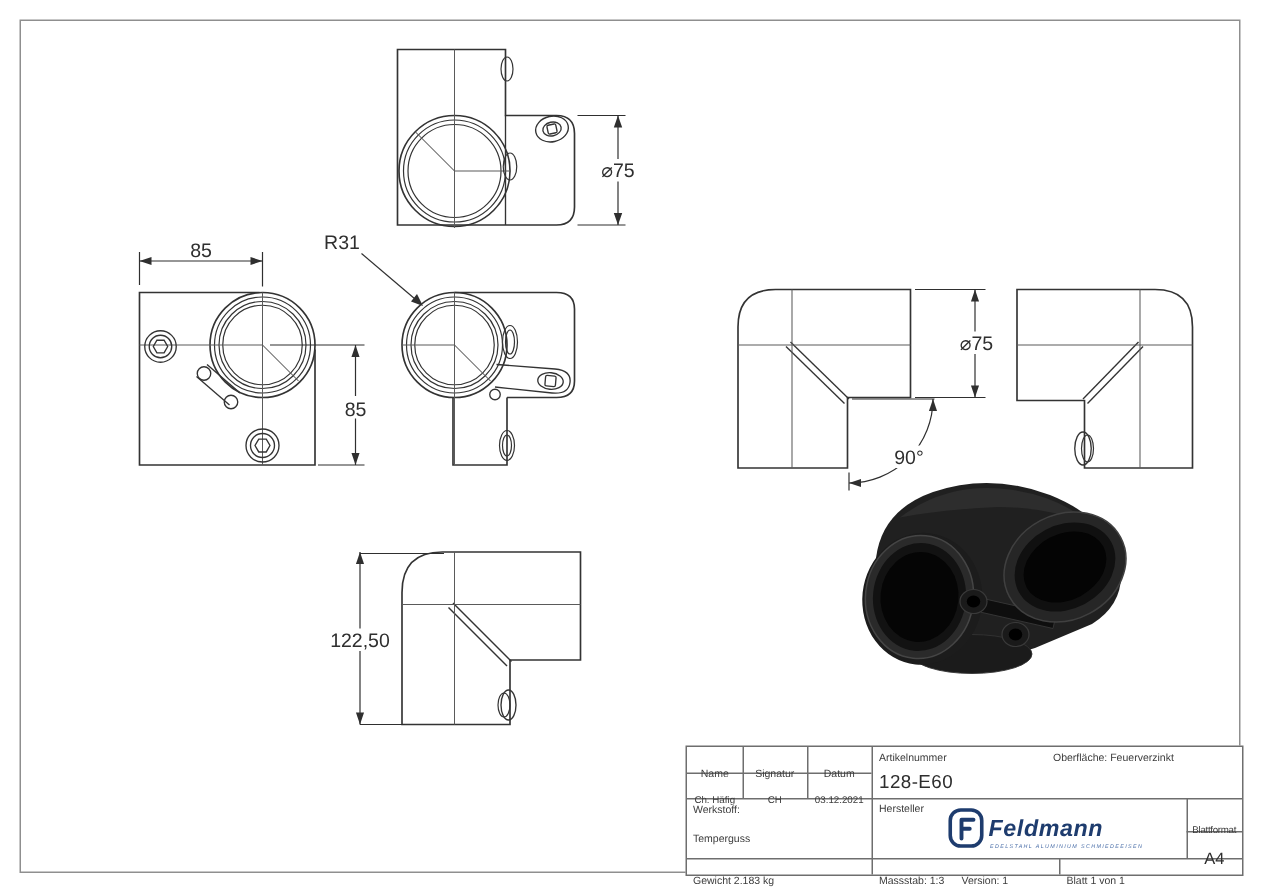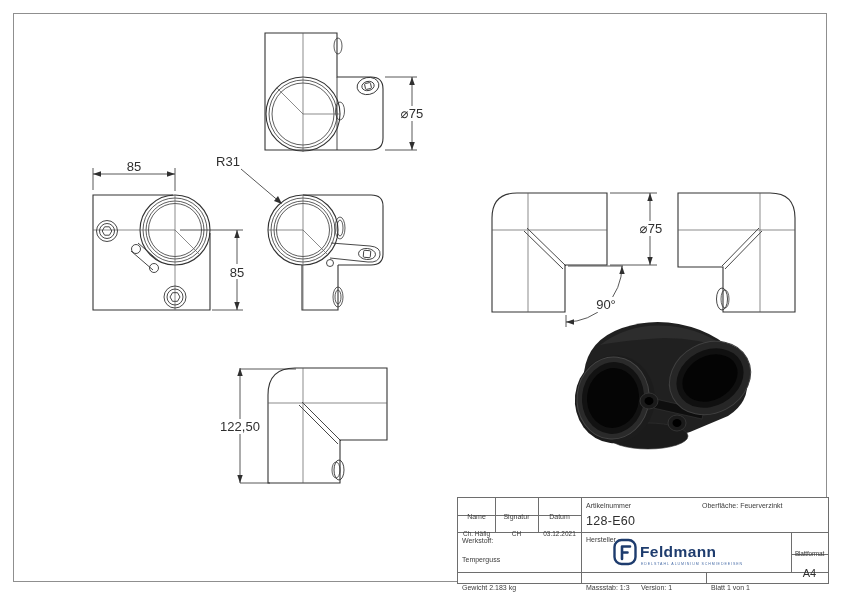--- a/index.html
+++ b/index.html
@@ -21,21 +21,21 @@
   }
   .tb-cell{position:absolute;display:flex;align-items:center;box-sizing:border-box;margin-top:10px;}
   .tb-center{justify-content:center;}
   .tb-label{font-size:7px;color:#3c3c3c;white-space:nowrap;}
   .tb-small{font-size:6.5px;color:#3c3c3c;white-space:nowrap;}
   .tb-big{font-size:12.5px;color:#2e2e2e;letter-spacing:0.3px;}
   .tb-a4{font-size:11px;color:#2e2e2e;}
   .hline,.vline{position:absolute;background:#6e6e6e;}
   .hline{height:1px;}
   .vline{width:1px;}
-  #logo-box{position:absolute;left:155px;top:40px;width:130px;height:32px;}
+  #logo-box{position:absolute;left:174px;top:40px;width:130px;height:32px;font-style:italic;}
 </style>
 </head>
 <body>
 
 <div class="abs" id="page-border"></div>
 
 <svg class="abs" id="drawing-svg" viewBox="0 0 842 595" xmlns="http://www.w3.org/2000/svg" font-family="Liberation Sans, DejaVu Sans, sans-serif">
 
   <g fill="none" stroke="#333" stroke-width="1.1">
     <path d="M265,33 H337 V77 H371 Q383,77 383,89 V138 Q383,150 371,150 H265 Z"></path>

